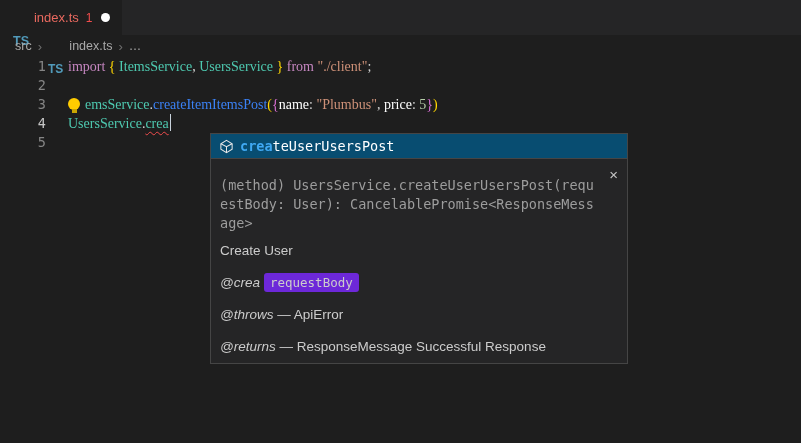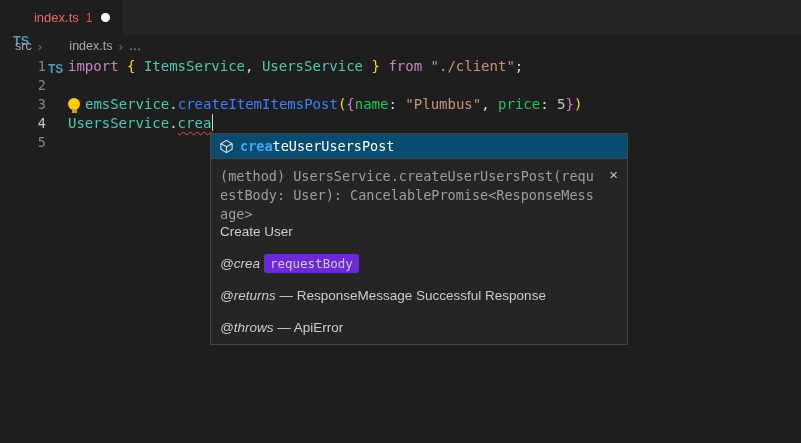--- a/index.html
+++ b/index.html
@@ -50,27 +50,27 @@
     position:absolute; left:0; top:57px; right:0; bottom:0;
     font-family:"DejaVu Sans Mono","Liberation Mono",monospace;
     font-size:14px;
   }
   .line { display:flex; height:19px; line-height:19px; white-space:pre; }
   .ln {
     width:46px; text-align:right; color:#858585;
     font-size:13.5px; flex:none; user-select:none;
   }
   .ln.active { color:#c6c6c6; }
-  .codetext { padding-left:22px; color:#d4d4d4; }
+  .codetext { padding-left:22px; color:#d4d4d4;font-family:Liberation Serif, serif; }
   .kw   { color:#c586c0; }
   .type { color:#4ec9b0; }
   .fn   { color:#3b82f6; }
   .str  { color:#ce9178; }
   .num  { color:#b5cea8; }
-  .prop { color:#22c55e; }
+  .prop { color:#ffffff; }
   .p1   { color:#ffd700; }
   .p2   { color:#da70d6; }
   .plain{ color:#d4d4d4; }
   .err {
     text-decoration-line:underline;
     text-decoration-style:wavy;
     text-decoration-color:#f14c4c;
     text-decoration-thickness:1px;
     text-underline-offset:3px;
   }
@@ -112,27 +112,28 @@
     border-top:1px solid #454545;
     padding:8px 10px 8px 9px;
     position:relative;
   }
   .sig {
     font-family:"DejaVu Sans Mono","Liberation Mono",monospace;
     font-size:13.5px; line-height:19px;
     color:#9d9d9d;
     word-break:break-all;
     padding-right:20px;
+    margin-top:9px;
   }
   .close-btn {
     position:absolute; top:8px; right:9px;
     color:#c5c5c5; font-size:15px; line-height:15px;
     cursor:pointer;
   }
-  .docbody { font-size:13.5px; color:#cccccc; }
+  .docbody { margin-top:10px; font-size:13.5px; color:#cccccc; }
   .docbody p { margin:0 0 16px 0; line-height:16px; }
   .docbody p:last-child { margin-bottom:0; }
   .docbody em { font-style:italic; }
   .docbody code {
     font-family:"DejaVu Sans Mono","Liberation Mono",monospace;
     font-size:12.5px; color:#cccccc;
     background:#6d28d9;
     padding:2px 6px; border-radius:3px;
     margin-left:4px;
   }
@@ -178,17 +179,17 @@
     <span>
       <span class="match">crea</span><span class="rest">teUserUsersPost</span>
     </span>
   </div>
   <div class="doc">
     <div class="sig">(method) UsersService.createUserUsersPost(requestBody: User): CancelablePromise&lt;ResponseMessage&gt;</div>
     <span class="close-btn">×</span>
     <div class="docbody">
       <p>Create User</p>
       <p><em>@crea</em><code>requestBody</code></p>
+      <p><em>@throws</em> <span>— ApiError</span></p>
       <p><em>@returns</em> <span>— ResponseMessage Successful Response</span></p>
-      <p><em>@throws</em> <span>— ApiError</span></p>
     </div>
   </div>
 </div>
 
 </body></html>

